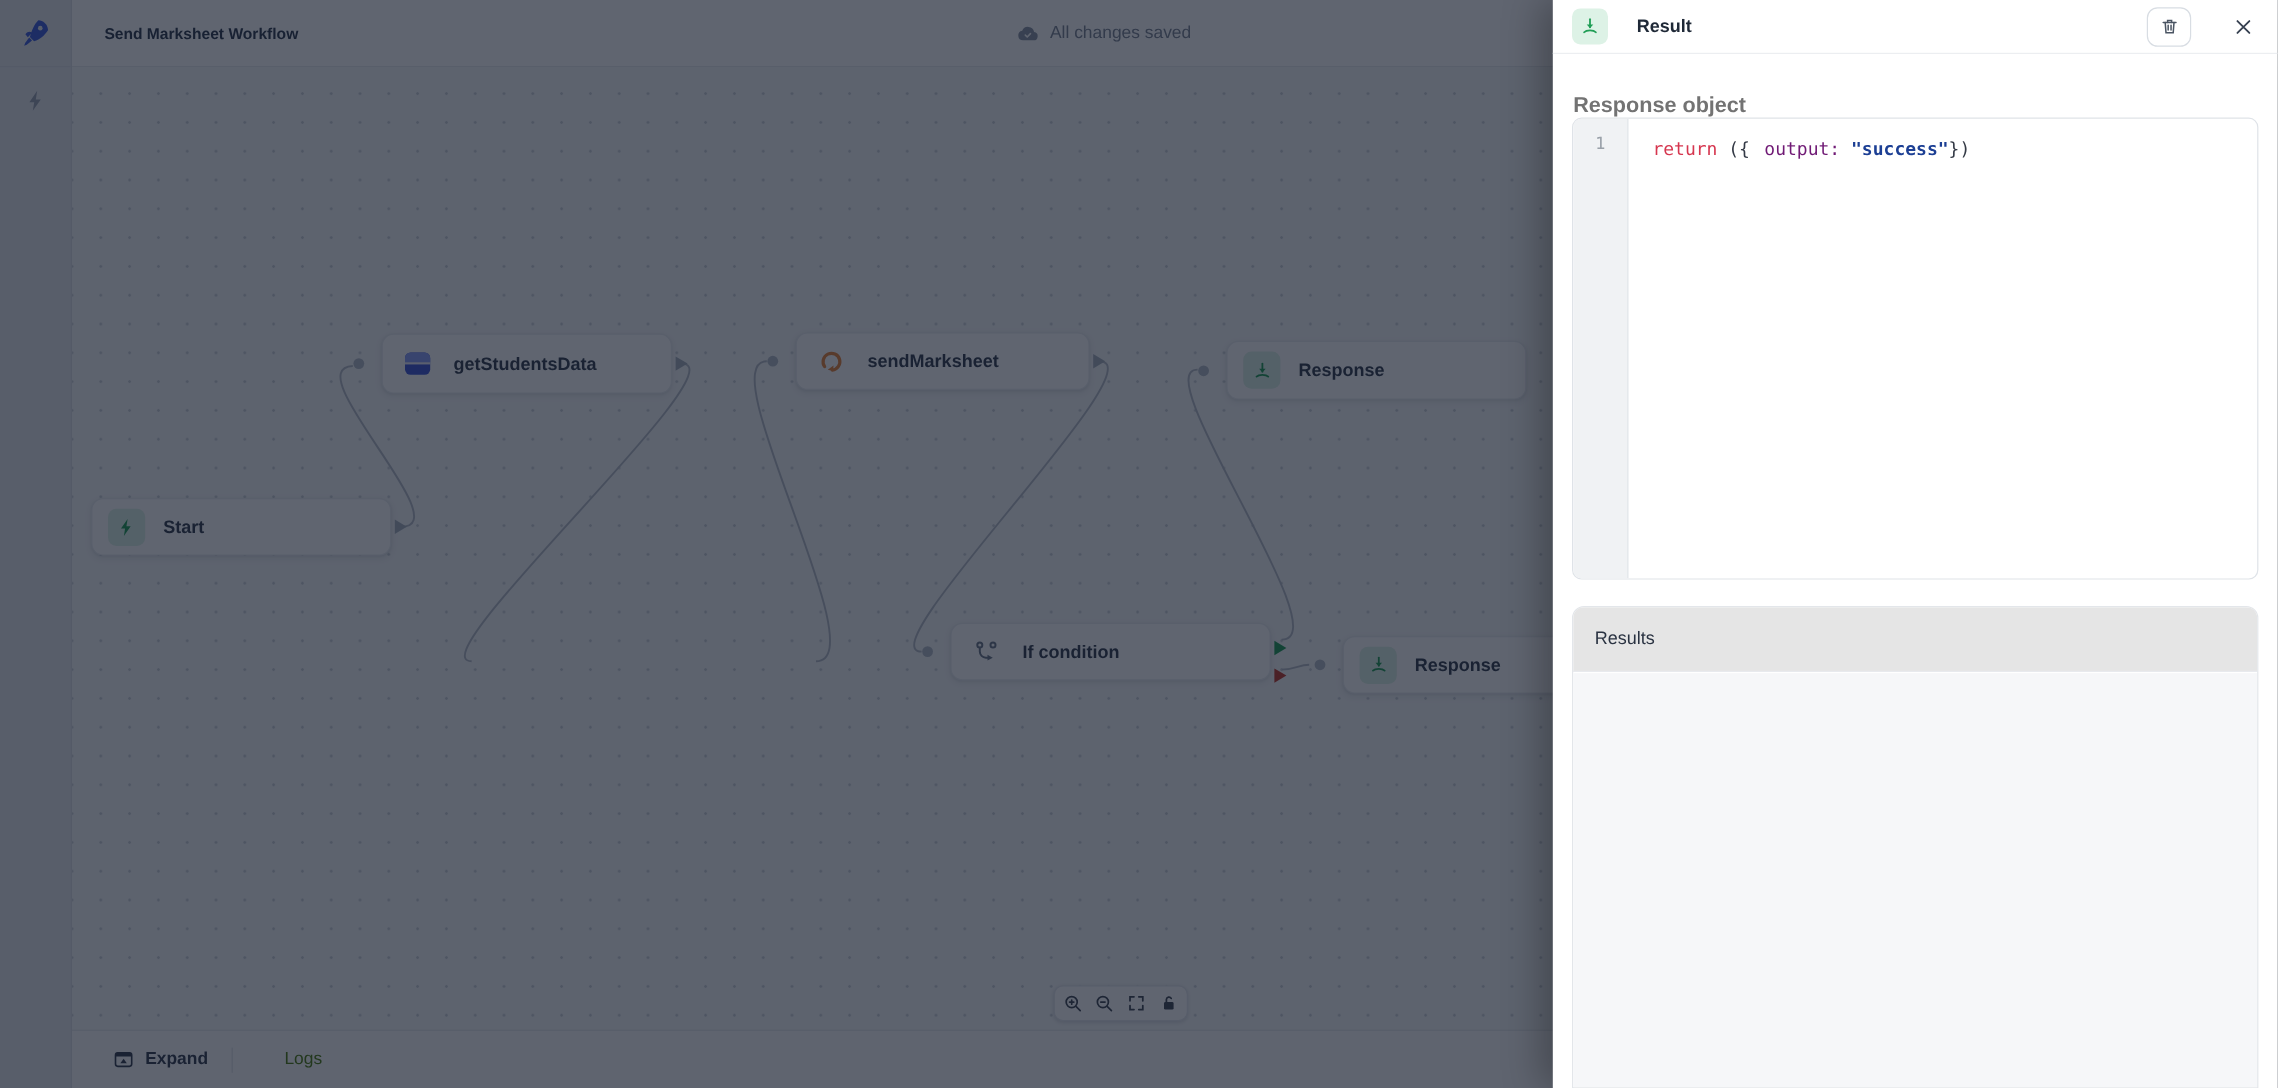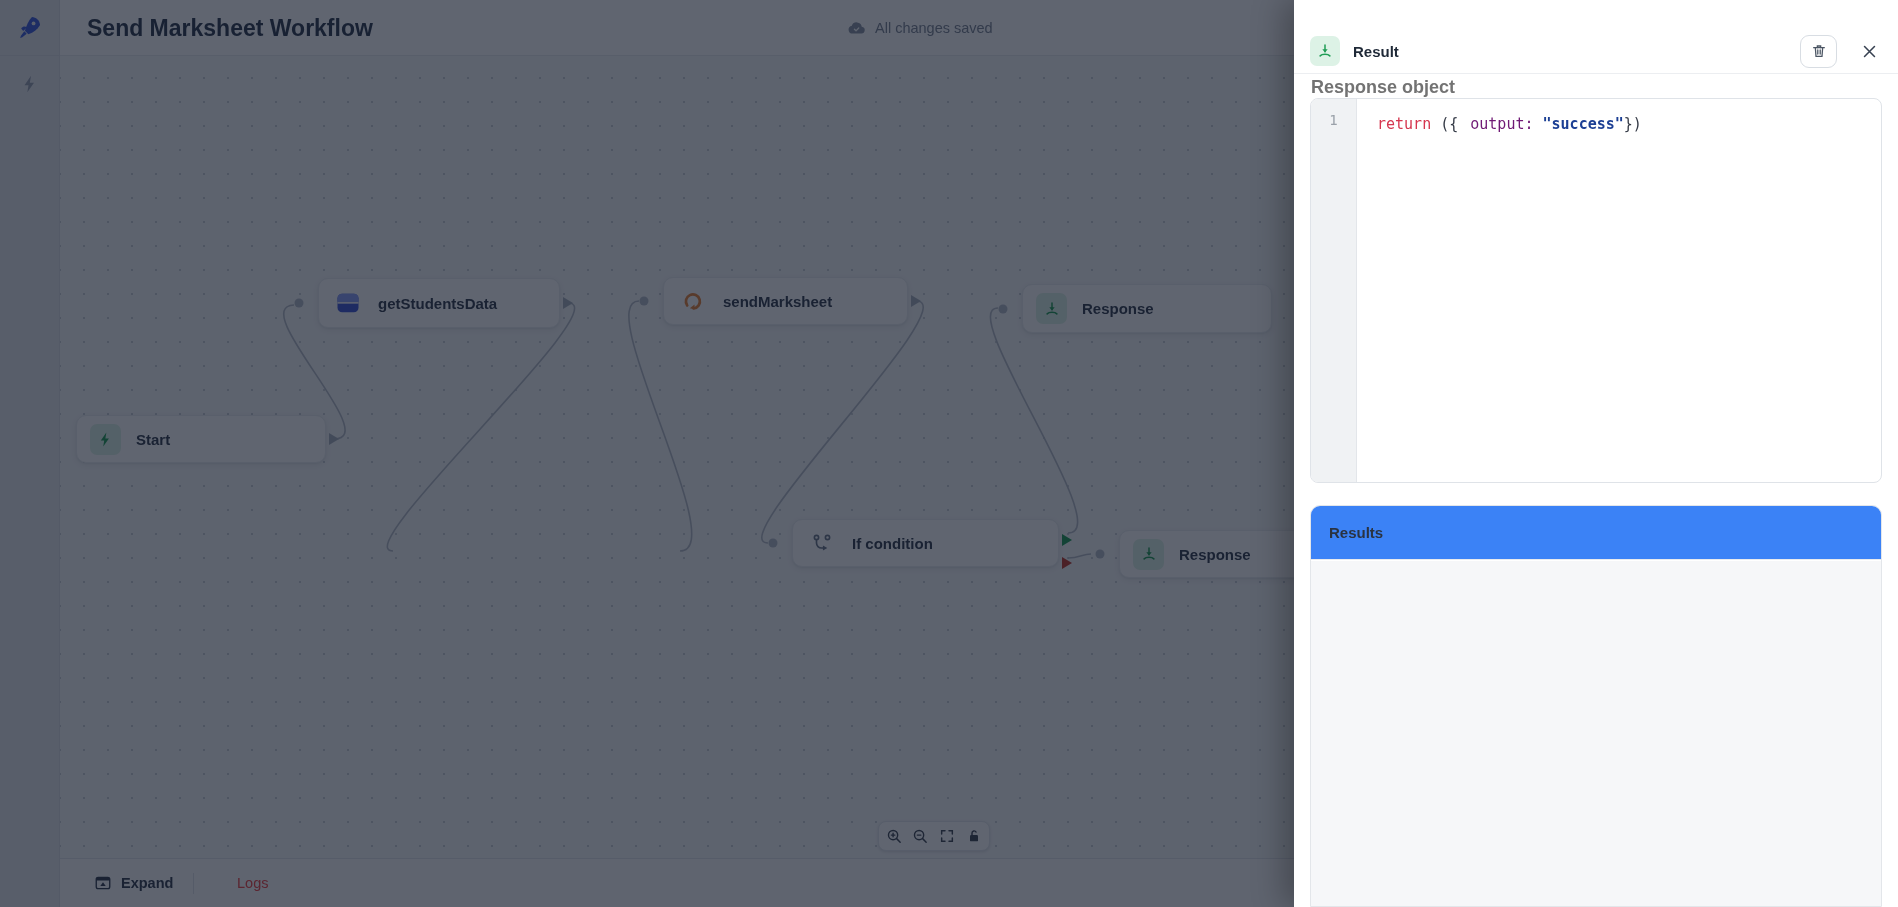--- a/index.html
+++ b/index.html
@@ -5,21 +5,21 @@
   * { margin:0; padding:0; box-sizing:border-box; }
   html,body { width:1898px; height:907px; overflow:hidden; font-family:"Liberation Sans", sans-serif; background:#fff; }
   .stage { position:relative; width:1898px; height:907px; }
 
   
   .sidebar { position:absolute; left:0; top:0; width:60px; height:100%; background:#e8eaee; border-right:1px solid #dcdfe4; z-index:1; }
   .logo-cell { height:56px; display:flex; align-items:center; justify-content:center; border-bottom:1px solid #dcdfe4; }
   .side-item { height:56px; display:flex; align-items:center; justify-content:center; cursor:pointer; }
 
   .topbar { position:absolute; left:60px; top:0; right:0; height:56px; background:#ffffff; border-bottom:1px solid #e7eaee; z-index:1; }
-  .page-title { position:absolute; left:27px; top:50%; transform:translateY(-50%); font-size:23px; font-weight:700; color:#2e3a4d;text-align:center; }
+  .page-title { position:absolute; left:27px; top:50%; transform:translateY(-50%); font-size:13px; font-weight:700; color:#2e3a4d;text-align:center; }
   .save-status { position:absolute; left:787px; top:50%; transform:translateY(-50%); display:flex; align-items:center; gap:9px; color:#7b8494; font-size:14.5px; }
 
   .canvas { position:absolute; left:60px; top:56px; right:0; bottom:49px; background:#f6f8f9;
             background-image:radial-gradient(#c9cfd6 1.1px, transparent 1.2px); background-size:24px 24px; background-position:12px 10px; z-index:1; }
   .edges { position:absolute; left:0; top:0; pointer-events:none; }
 
   .node { position:absolute; display:flex; align-items:center; gap:15px; padding-left:13px; height:48px;
           background:#ffffff; border:1px solid #e9ecf0; border-radius:10px;
           box-shadow:0 1px 2px rgba(16,24,40,.05), 0 2px 6px rgba(16,24,40,.07); cursor:pointer; }
   .n-label { font-size:15px; font-weight:700; color:#323c4d; }
@@ -34,49 +34,49 @@
   .out-false { top:auto; bottom:-3px; transform:none; border-left-color:#c0392b; }
 
   .flow-controls { position:absolute; left:818px; top:765px; width:112px; height:30px; background:#fff;
                    border:1px solid #e4e7ec; border-radius:8px; box-shadow:0 1px 3px rgba(16,24,40,.12);
                    display:flex; align-items:center; justify-content:space-evenly; }
   .fc-btn { width:22px; height:22px; display:flex; align-items:center; justify-content:center; cursor:pointer; }
 
   .bottombar { position:absolute; left:60px; right:0; bottom:0; height:49px; background:#fbfcfd; border-top:1px solid #e2e5ea; z-index:1; }
   .bb-btn { position:absolute; top:0; height:100%; display:flex; align-items:center; gap:9px; cursor:pointer; font-size:14.5px; }
   .bb-expand { left:34px; color:#333c4e; font-weight:600; }
-  .bb-logs { left:177px; color:#ef4444; font-weight:500; }
+  .bb-logs { left:177px; color:#4d7c0f; font-weight:500; }
   .bb-divider { position:absolute; left:133px; top:14px; height:21px; width:1px; background:#dfe2e7; }
 
   
   .overlay { position:absolute; inset:0; background:rgba(13,21,38,0.66); z-index:5; }
 
   
   .panel { position:absolute; right:0; top:0; width:604px; height:100%; background:#ffffff; z-index:10;
            box-shadow:-10px 0 30px rgba(0,0,0,.28); }
-  .panel-header { position:relative; height:45px; border-bottom:1px solid #eceef1; display:flex; align-items:center; gap:13px; padding:0 16px;margin-top:29px; }
+  .panel-header { position:relative; height:45px; border-bottom:1px solid #eceef1; display:flex; align-items:center; gap:24px; padding:0 16px; }
   .panel-icon { width:30px; height:30px; border-radius:7px; background:#ddf2e6; display:flex; align-items:center; justify-content:center; }
   .panel-title { font-size:15px; font-weight:700; color:#1f2937; }
   .trash-btn { margin-left:auto; width:37px; height:33px; border:1px solid #d8dde3; border-radius:9px; background:#fff;
                display:flex; align-items:center; justify-content:center; cursor:pointer; }
   .close-btn { width:26px; height:26px; margin-left:6px; display:flex; align-items:center; justify-content:center; cursor:pointer; }
 
   .section-label { position:absolute; left:17px; top:77px; font-size:18px; font-weight:700; color:#737373; }
   .code-editor { position:absolute; left:16px; right:16px; top:98px; height:385px; border:1px solid #dfe3e8; border-radius:8px;
                  overflow:hidden; display:flex; font-family:"DejaVu Sans Mono", monospace; }
   .gutter { width:46px; background:#f0f2f4; border-right:1px solid #e3e6ea; padding-top:13px; text-align:center;
             font-size:14px; color:#9aa1a9; }
   .code-area { flex:1; padding:13px 0 0 20px; font-size:15px; line-height:24px; color:#343a46; white-space:pre; cursor:text; }
   .tk-kw { color:#d6364f; }
   .tk-prop { color:#701a75;margin-left:12px; }
   .tk-str { color:#1c3f94; font-weight:700; }
 
   .results-card { position:absolute; left:16px; right:16px; top:505px; bottom:0; border:1px solid #e3e6ea; border-radius:10px 10px 0 0; overflow:hidden; }
-  .results-header { height:54px; background:#3b82f6; border-bottom:1px solid #e8eaee; display:flex; align-items:center; padding:0 18px;
-                    font-size:15px; font-weight:700; color:#2a3342; }
+  .results-header { height:54px; background:#e5e5e5; border-bottom:1px solid #e8eaee; display:flex; align-items:center; padding:0 18px;
+                    font-size:15px; font-weight:400; color:#2a3342; }
   .results-body { position:absolute; left:0; right:0; top:55px; bottom:0; background:#f6f7f9; }
 
   svg { display:block; }
 </style>
 </head>
 <body>
 
 <div class="stage">
 
   <aside class="sidebar">

